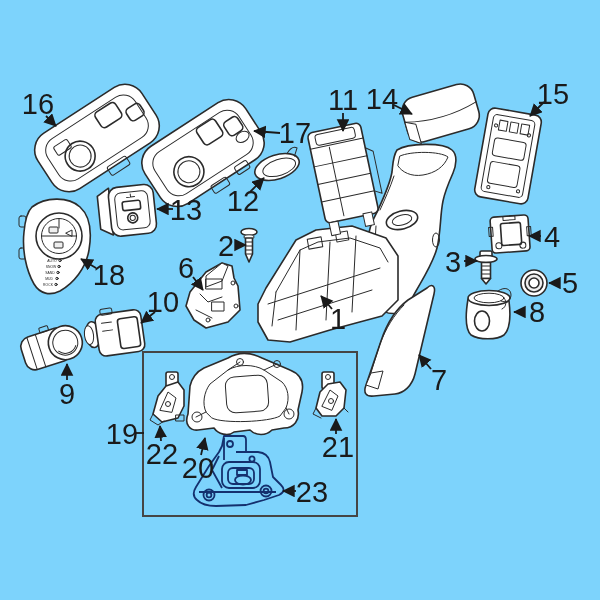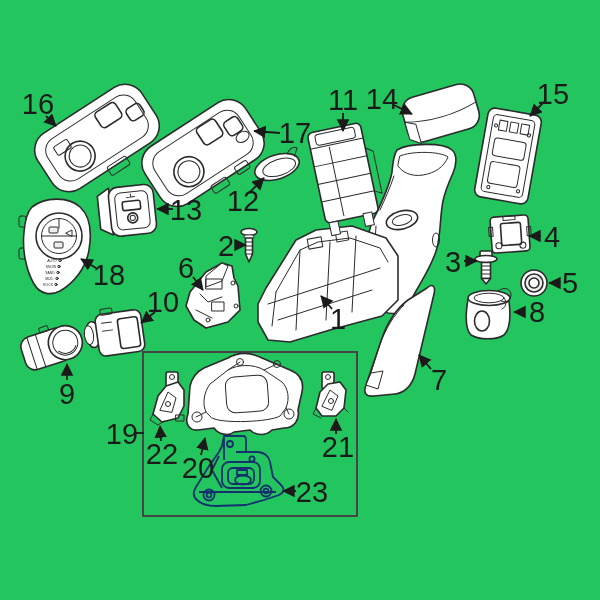--- a/index.html
+++ b/index.html
@@ -1,17 +1,17 @@
 <!DOCTYPE html>
 <html><head>
 <meta charset="utf-8">
 <style>
   html,body { margin:0; padding:0; background:#ffffff; }
   .stage {
-    position:relative; width:600px; height:600px; background:#22c55e;
+    position:relative; width:600px; height:600px; background:#7dd3fc;
     font-family:"Liberation Sans", sans-serif; overflow:hidden;
   }
   svg { display:block; }
   .ln  { fill:none;    stroke:#2b2b2b; stroke-width:1.6; stroke-linecap:round; stroke-linejoin:round; }
   .fw  { fill:#ffffff; stroke:#2b2b2b; stroke-width:1.6; stroke-linejoin:round; }
   .fg  { fill:#efefef; stroke:#2b2b2b; stroke-width:1.6; stroke-linejoin:round; }
   .thin{ stroke-width:1; }
   .leader { stroke:#1a1a1a; stroke-width:1.8; fill:none; }
   .callout { font:29px "Liberation Sans", sans-serif; fill:#1a1a1a; }
   .hl-detail { fill:none; stroke:#14306e; stroke-width:1.8; stroke-linejoin:round; }

